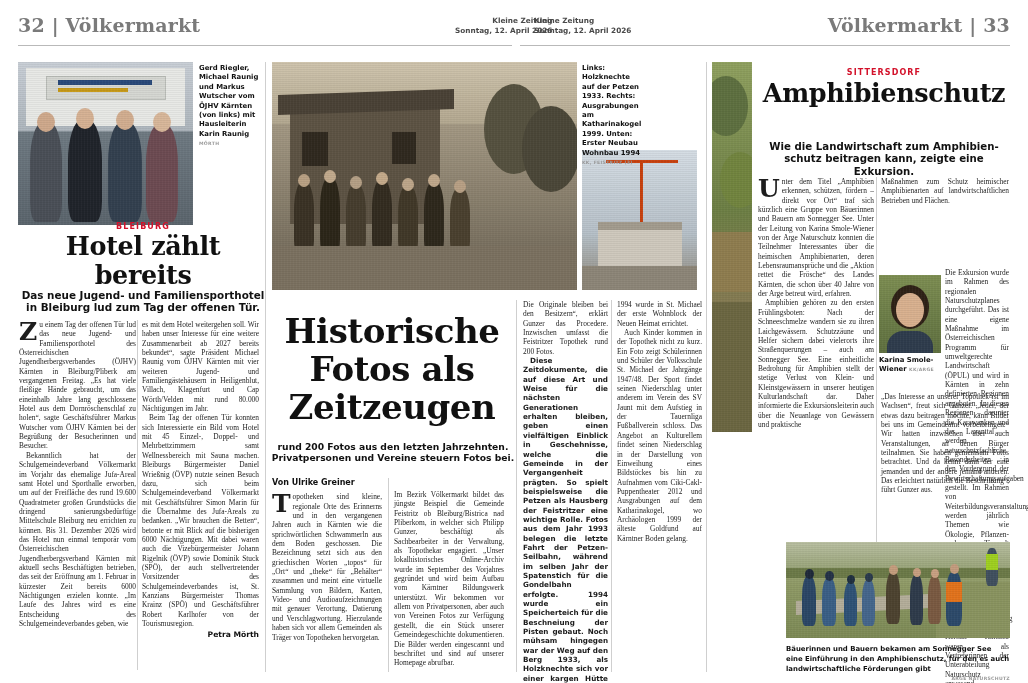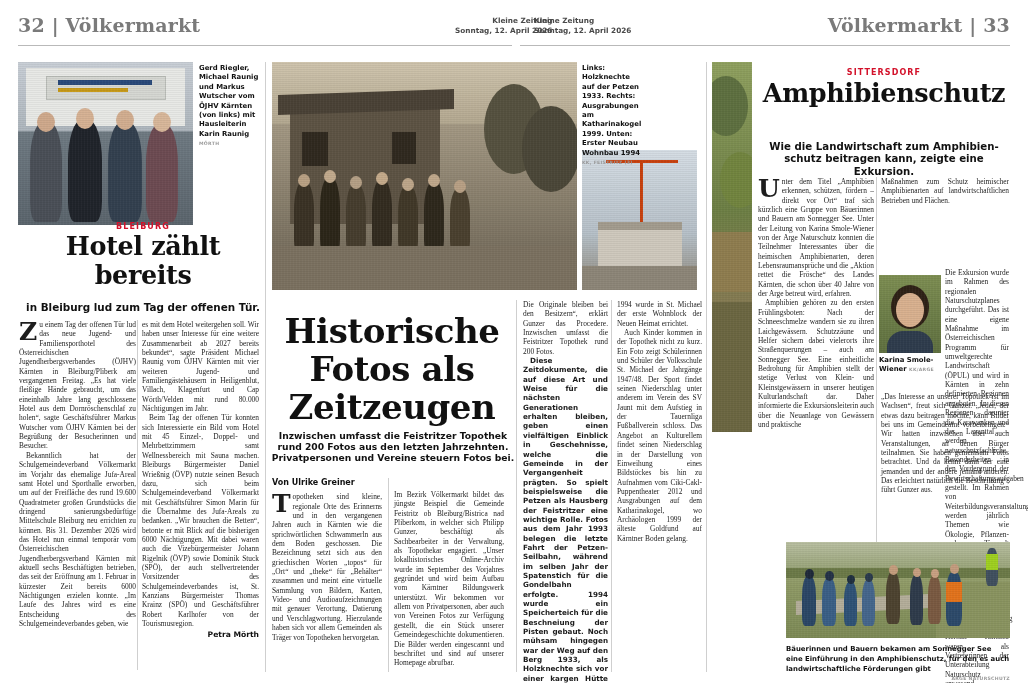--- a/index.html
+++ b/index.html
@@ -139,20 +139,21 @@
     <div class="blob" style="left:135px;top:50px;width:18px;height:20px;background:#d8b79a;"></div>
     <div class="grain"></div>
   </div>
   <div class="cap" style="left:199px;top:64px;width:62px;">
     <span>Gerd Riegler, Michael Raunig und Markus Wutscher vom ÖJHV Kärnten (von links) mit Hausleiterin Karin Raunig</span>
     <span class="credit">MÖRTH</span>
   </div>
 
   <div class="kicker" style="position:absolute;left:18px;top:222px;width:250px;">BLEIBURG</div>
   <div class="hl" style="position:absolute;left:18px;top:232px;width:250px;font-size:25.5px;line-height:29px;">Hotel zählt bereits</div>
+  <div class="subhead" style="position:absolute;left:18px;top:289px;width:250px;font-size:10.4px;line-height:13px;">Das neue Jugend- und Familiensporthotel</div>
   <div class="subhead" style="position:absolute;left:18px;top:301px;width:250px;font-size:10.4px;line-height:13px;">in Bleiburg lud zum Tag der offenen Tür.</div>
 
   <div class="col" style="left:19px;top:320px;width:117px;height:352px;">
     <p class="first dropcap">Zu einem Tag der offenen Tür lud das neue Jugend- und Familiensporthotel des Österreichischen Jugendherbergsverbandes (ÖJHV) Kärnten in Bleiburg/Pliberk am vergangenen Freitag. „Es hat viele fleißige Hände gebraucht, um das eineinhalb Jahre lang geschlossene Hotel aus dem Dornröschenschlaf zu holen“, sagte Geschäftsführer Markus Wutscher vom ÖJHV Kärnten bei der Begrüßung der Besucherinnen und Besucher.</p>
     <p>Bekanntlich hat der Schulgemeindeverband Völkermarkt im Vorjahr das ehemalige Jufa-Areal samt Hotel und Sporthalle erworben, um auf der Freifläche des rund 19.600 Quadratmeter großen Grundstücks die dringend sanierungsbedürftige Mittelschule Bleiburg neu errichten zu können. Bis 31. Dezember 2026 wird das Hotel nun einmal temporär vom Österreichischen Jugendherbergsverband Kärnten mit aktuell sechs Beschäftigten betrieben, das seit der Eröffnung am 1. Februar in kürzester Zeit bereits 6000 Nächtigungen erzielen konnte. „Im Laufe des Jahres wird es eine Entscheidung des Schulgemeindeverbandes geben, wie</p>
   </div>
   <div class="col" style="left:142px;top:320px;width:117px;height:352px;">
     <p class="first">es mit dem Hotel weitergehen soll. Wir haben unser Interesse für eine weitere Zusammenarbeit ab 2027 bereits bekundet“, sagte Präsident Michael Raunig vom ÖJHV Kärnten mit vier weiteren Jugend- und Familiengästehäusern in Heiligenblut, Villach, Klagenfurt und Cap Wörth/Velden mit rund 80.000 Nächtigungen im Jahr.</p>
     <p>Beim Tag der offenen Tür konnten sich Interessierte ein Bild vom Hotel mit 45 Einzel-, Doppel- und Mehrbettzimmern samt Wellnessbereich mit Sauna machen. Bleiburgs Bürgermeister Daniel Wrießnig (ÖVP) nutzte seinen Besuch dazu, sich beim Schulgemeindeverband Völkermarkt mit Geschäftsführer Simon Marin für die Übernahme des Jufa-Areals zu bedanken. „Wir brauchen die Betten“, betonte er mit Blick auf die bisherigen 6000 Nächtigungen. Mit dabei waren auch die Vizebürgermeister Johann Rigelnik (ÖVP) sowie Dominik Stuck (SPÖ), der auch stellvertretender Vorsitzender des Schulgemeindeverbandes ist, St. Kanzians Bürgermeister Thomas Krainz (SPÖ) und Geschäftsführer Robert Karlhofer von der Tourismusregion.</p>
     <div class="signoff">Petra Mörth</div>
@@ -199,21 +200,20 @@
     <div class="grain"></div>
   </div>
   <div class="cap" style="left:582px;top:64px;width:60px;">
     <span>Links: Holzknechte auf der Petzen 1933. Rechts: Ausgrabungen am Katharinakogel 1999. Unten: Erster Neubau Wohnbau 1994</span>
     <span class="credit">KK, FEISTRITZ (3)</span>
   </div>
 
   <div class="hl" style="position:absolute;left:272px;top:312px;width:240px;font-size:34px;line-height:38px;">Historische</div>
   <div class="hl" style="position:absolute;left:272px;top:388px;width:240px;font-size:34px;line-height:38px;">Zeitzeugen</div>
   <div class="hl" style="position:absolute;left:272px;top:350px;width:240px;font-size:34px;line-height:38px;">Fotos als</div>
-  <div class="subhead" style="position:absolute;left:270px;top:430px;width:246px;font-size:9.2px;line-height:11.6px;">Inzwischen umfasst die Feistritzer Topothek</div>
   <div class="subhead" style="position:absolute;left:270px;top:441px;width:246px;font-size:9.2px;line-height:11.6px;">rund 200 Fotos aus den letzten Jahrzehnten.</div>
   <div class="subhead" style="position:absolute;left:270px;top:452px;width:246px;font-size:9.2px;line-height:11.6px;">Privatpersonen und Vereine steuern Fotos bei.</div>
 
   <div class="col" style="left:272px;top:478px;width:110px;height:194px;">
     <div class="byline">Von Ulrike Greiner</div>
     <p class="first dropcap">Topotheken sind kleine, regionale Orte des Erinnerns und in den vergangenen Jahren auch in Kärnten wie die sprichwörtlichen Schwammerln aus dem Boden geschossen. Die Bezeichnung setzt sich aus den griechischen Worten „topos“ für „Ort“ und „theke“ für „Behälter“ zusammen und meint eine virtuelle Sammlung von Bildern, Karten, Video- und Audioaufzeichnungen mit genauer Verortung, Datierung und Verschlagwortung. Hierzulande haben sich vor allem Gemeinden als Träger von Topotheken hervorgetan.</p>
   </div>
   <div class="col" style="left:394px;top:490px;width:110px;height:182px;">
     <p class="first">Im Bezirk Völkermarkt bildet das jüngste Beispiel die Gemeinde Feistritz ob Bleiburg/Bistrica nad Pliberkom, in welcher sich Philipp Gunzer, beschäftigt als Sachbearbeiter in der Verwaltung, als Topothekar engagiert. „Unser lokalhistorisches Online-Archiv wurde im September des Vorjahres gegründet und wird beim Aufbau vom Kärntner Bildungswerk unterstützt. Wir bekommen vor allem von Privatpersonen, aber auch von Vereinen Fotos zur Verfügung gestellt, die ein Stück unserer Gemeindegeschichte dokumentieren. Die Bilder werden eingescannt und beschriftet und sind auf unserer Homepage abrufbar.</p>
   </div>

